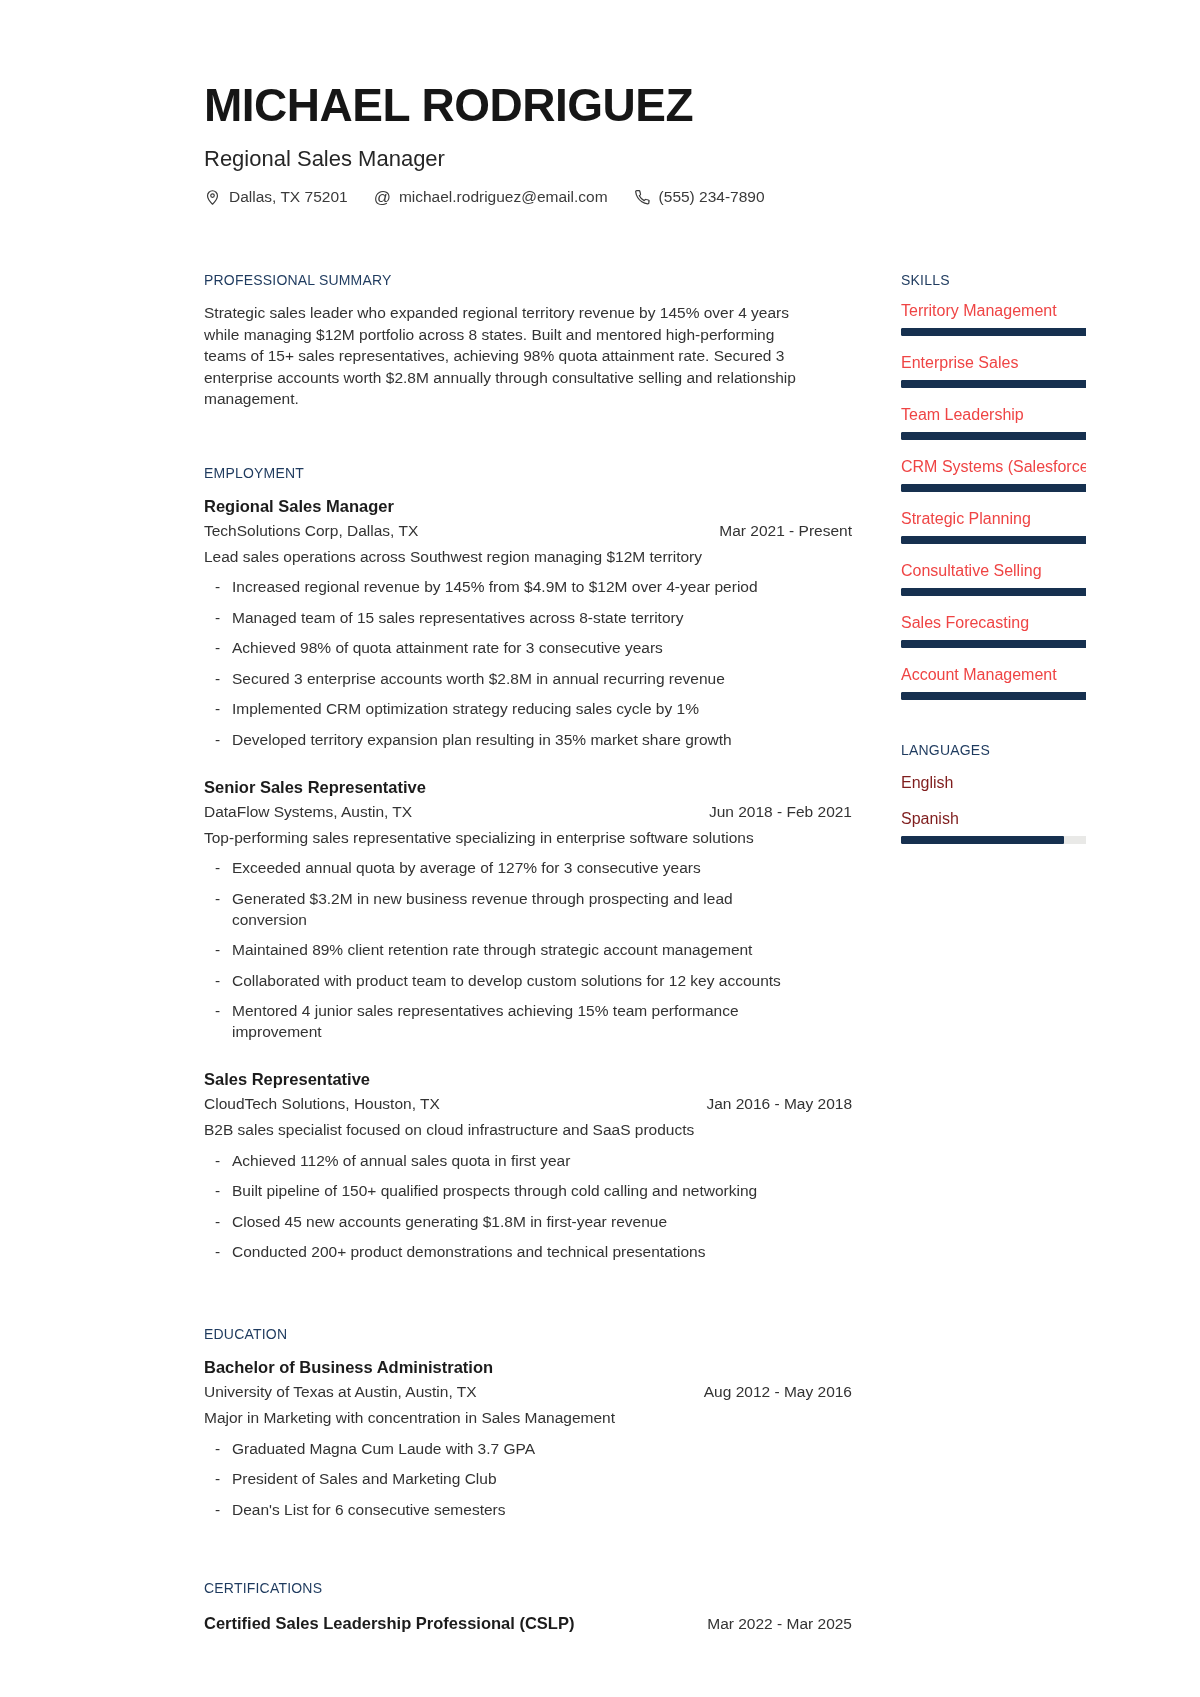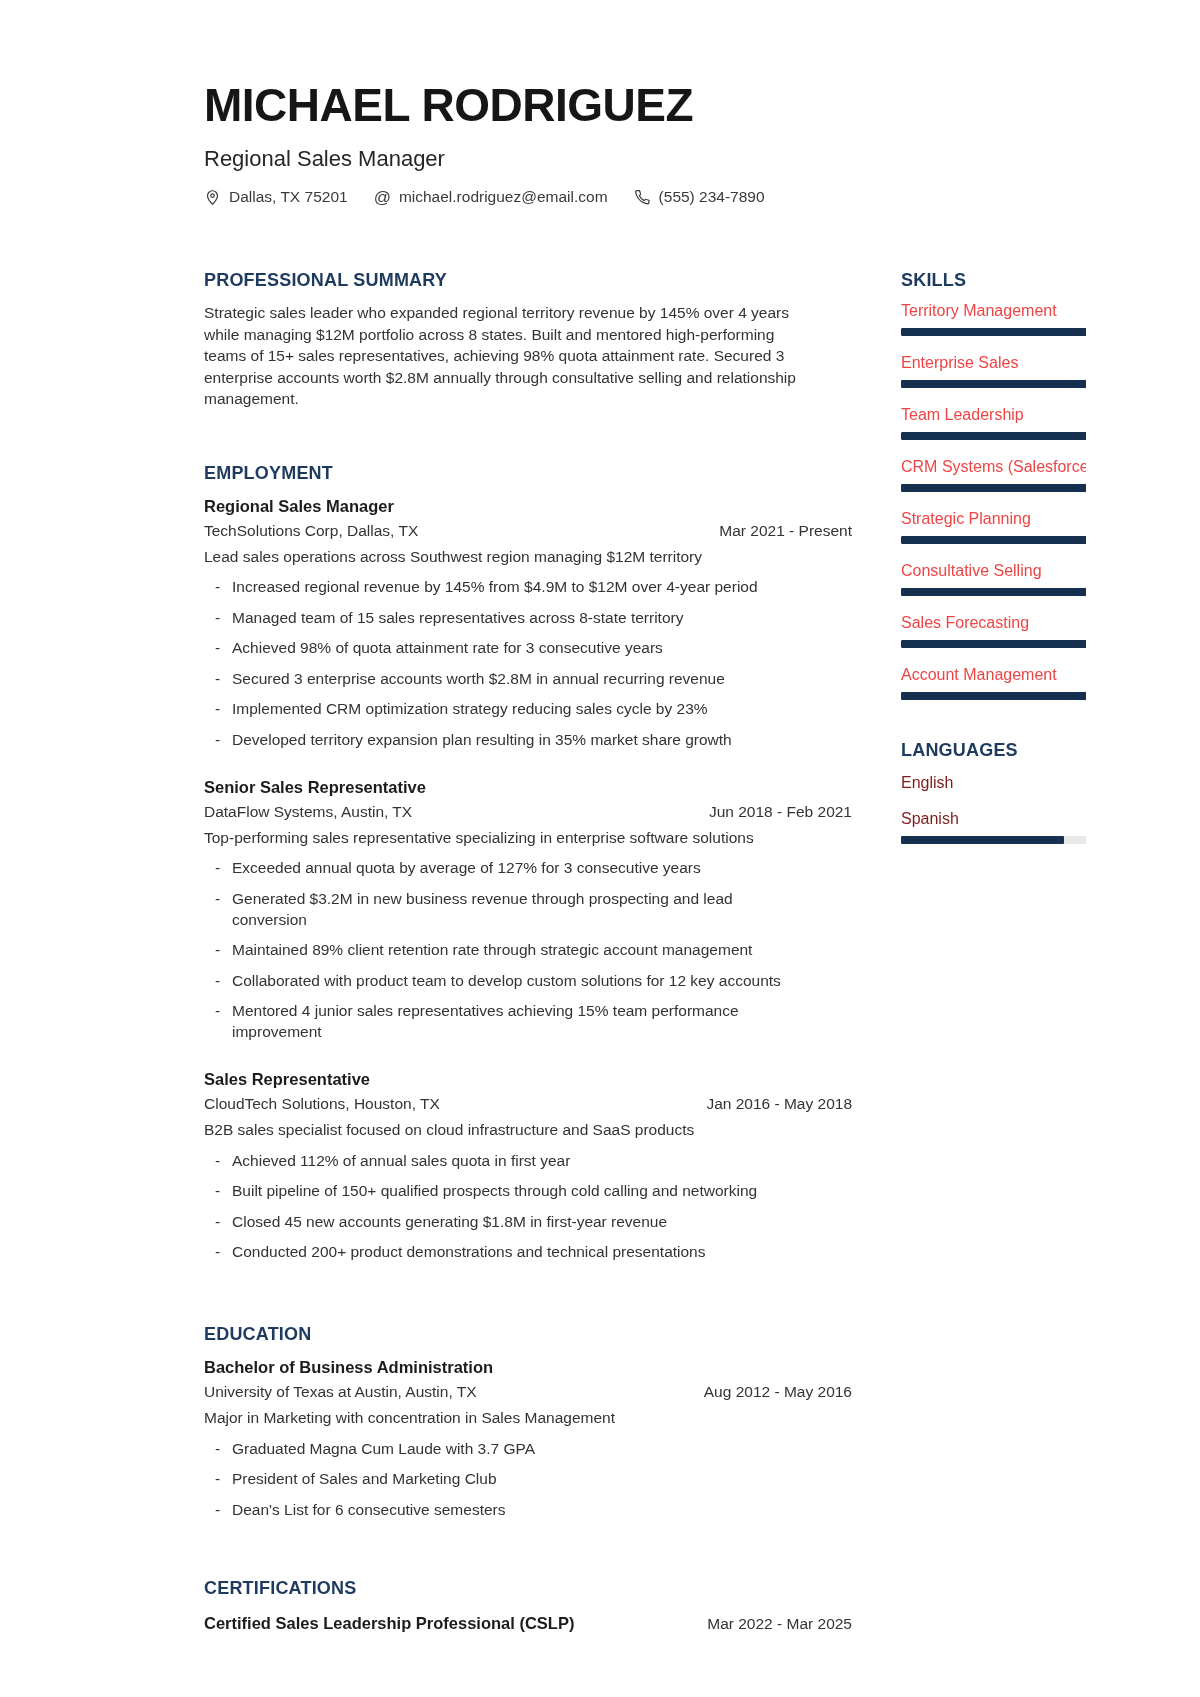--- a/index.html
+++ b/index.html
@@ -53,22 +53,22 @@
   .at-glyph{font-size:17px;line-height:1;color:#3a3a3a;}
   
   .columns{
     display:flex;
     padding:0 88px 0 90px;
   }
   .col-left{width:648px;flex:0 0 648px;}
   .col-right{width:325px;flex:0 0 325px;margin-left:49px;}
   
   .section-heading{
-    font-size:18px;
-    font-weight:700;
+    font-size:14px;
+    font-weight:400;
     letter-spacing:.2px;
     color:var(--accent);
     line-height:24px;
   }
   .mt-first{margin-top:62px;}
   .summary-text{
     margin-top:10px;
     max-width:610px;
     font-size:15.5px;
     line-height:21.5px;
@@ -213,21 +213,21 @@
         <div class="meta-row">
           <span>TechSolutions Corp, Dallas, TX</span>
           <span class="meta-dates">Mar 2021 - Present</span>
         </div>
         <div class="job-desc">Lead sales operations across Southwest region managing $12M territory</div>
         <ul class="bullets">
           <li>Increased regional revenue by 145% from $4.9M to $12M over 4-year period</li>
           <li>Managed team of 15 sales representatives across 8-state territory</li>
           <li>Achieved 98% of quota attainment rate for 3 consecutive years</li>
           <li>Secured 3 enterprise accounts worth $2.8M in annual recurring revenue</li>
-          <li>Implemented CRM optimization strategy reducing sales cycle by 23%</li>
+          <li>Implemented CRM optimization strategy reducing sales cycle by 1%</li>
           <li>Developed territory expansion plan resulting in 35% market share growth</li>
         </ul>
       </div>
 
       <div class="job">
         <div class="job-title">Senior Sales Representative</div>
         <div class="meta-row">
           <span>DataFlow Systems, Austin, TX</span>
           <span class="meta-dates">Jun 2018 - Feb 2021</span>
         </div>

